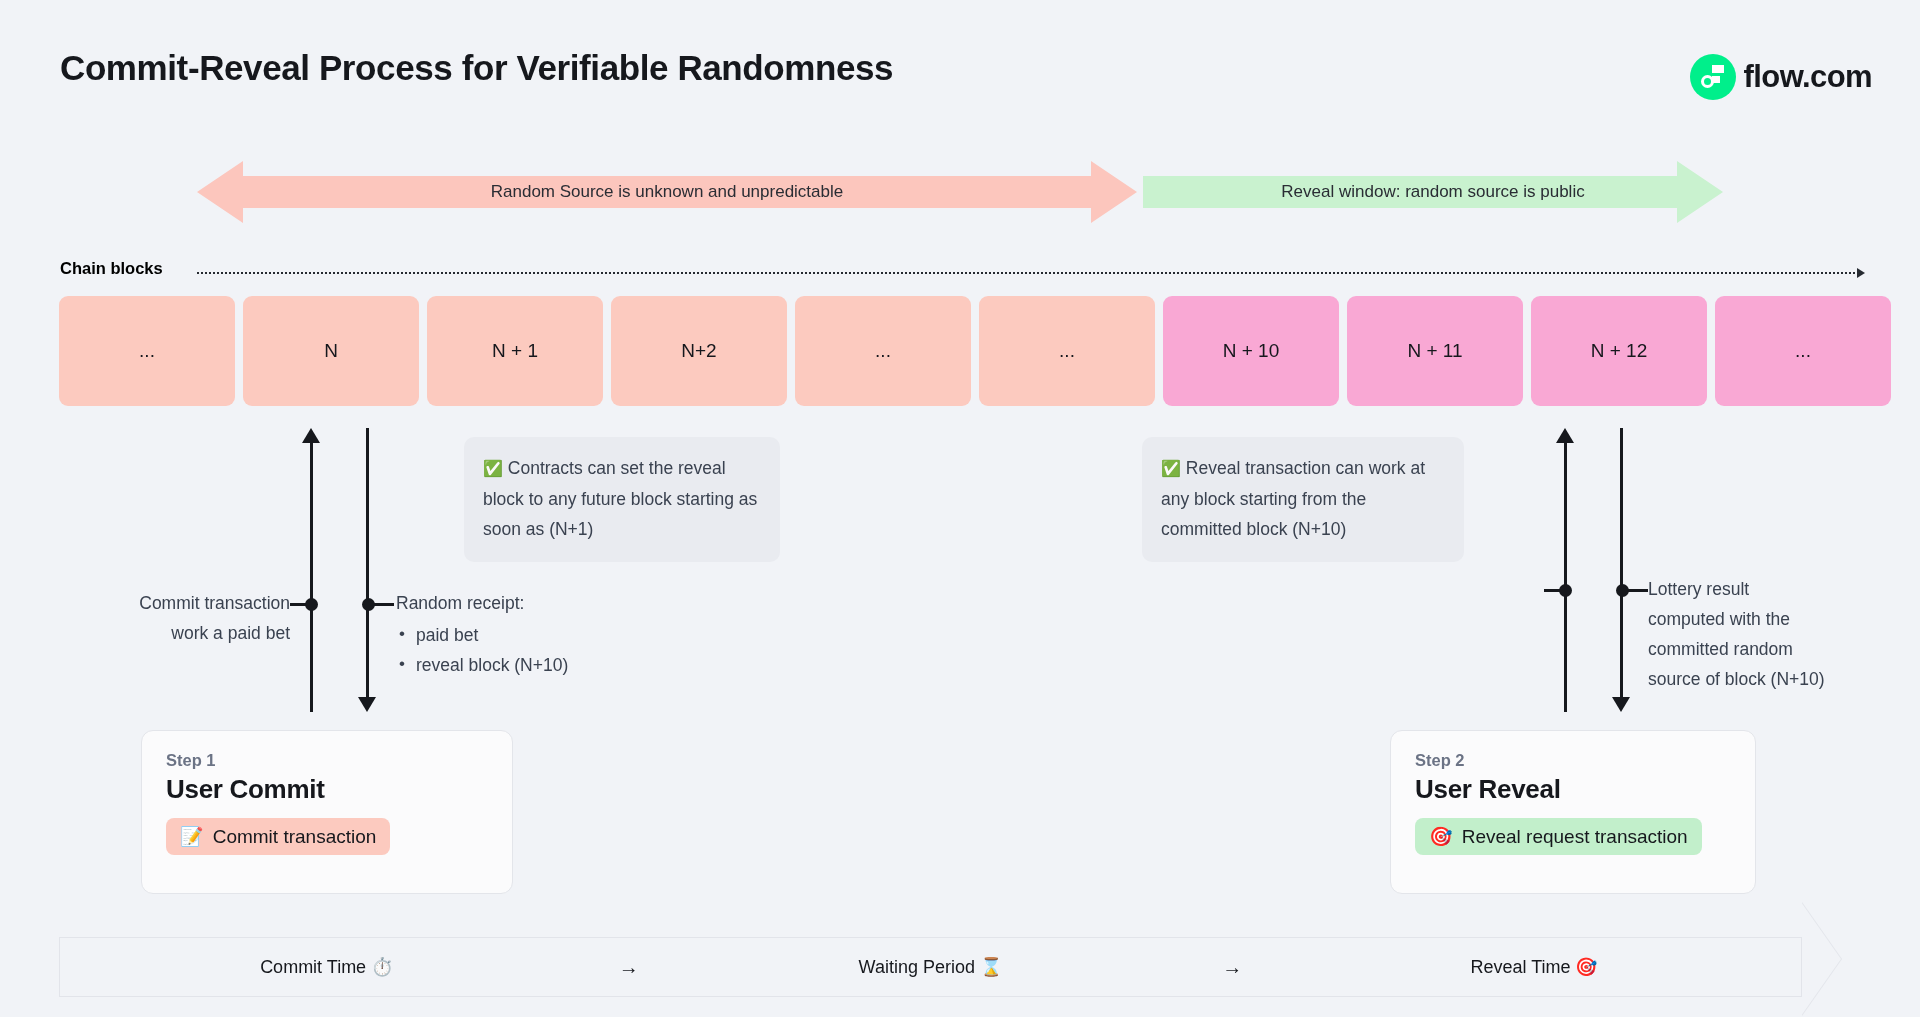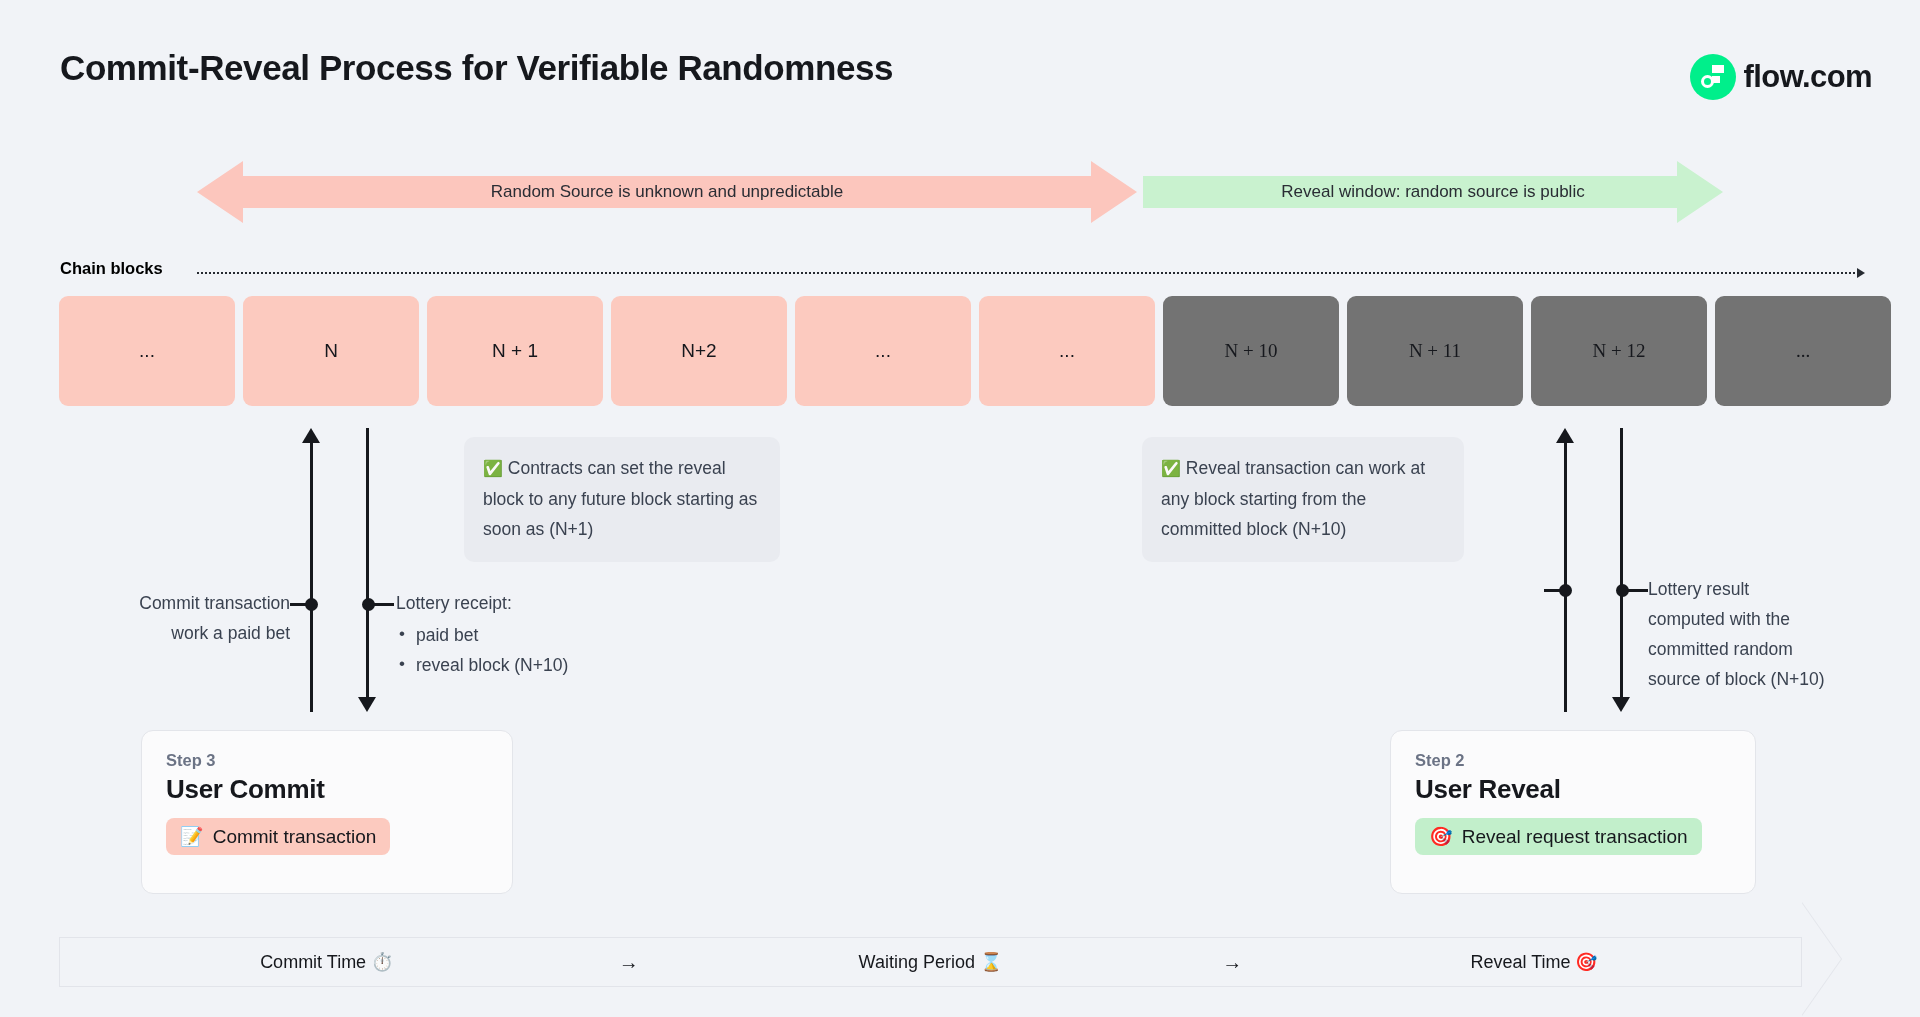--- a/index.html
+++ b/index.html
@@ -80,21 +80,21 @@
     border-top: 5.5px solid transparent;
     border-bottom: 5.5px solid transparent;
   }
   .blocks { position: absolute; left: 59px; top: 296px; display: flex; gap: 8px; }
   .block {
     width: 176px; height: 110px; border-radius: 9px;
     display: flex; align-items: center; justify-content: center;
     font-size: 19px; color: #16181d;
   }
   .block.pink  { background: #fccabf; }
-  .block.green { background: #737373; font-family: Liberation Serif, serif; }
+  .block.green { background: #f9a8d4; }
 
   
   .callout {
     position: absolute; background: #e9ebf0; border-radius: 10px;
     padding: 16px 19px 18px 19px;
     font-size: 17.5px; line-height: 30px; color: #3a4250;
   }
   .callout .chk { font-size: 16px; }
   #callout-1 { left: 464px; top: 437px; width: 316px; }
   #callout-2 { left: 1142px; top: 437px; width: 322px; }
@@ -133,21 +133,21 @@
   .step-chip {
     display: inline-flex; align-items: center; gap: 9px;
     margin-top: 13px; padding: 7px 14px; border-radius: 8px;
     font-size: 19px; color: #16181d;
   }
   .chip-pink  { background: #fccabf; }
   .chip-green { background: #c2efcb; }
 
   
   .timeline {
-    position: absolute; left: 59px; top: 937px; width: 1743px; height: 50px;
+    position: absolute; left: 59px; top: 937px; width: 1743px; height: 60px;
     background: #f1f3f7; border: 1px solid #e2e4ea;
     display: flex; align-items: center;
   }
   .timeline-arrow {
     position: absolute; left: 1801px; top: 902px;
     width: 0; height: 0;
     border-top: 57px solid transparent; border-bottom: 57px solid transparent;
     border-left: 40px solid #f1f3f7;
     filter: drop-shadow(1px 0 0 #e2e4ea);
   }
@@ -212,21 +212,21 @@
   <div class="ann" style="left:60px; top:588px; width:230px; text-align:right;">
     <div>Commit transaction</div>
     <div>work a paid bet</div>
   </div>
 
   <div class="vline" style="left:366px; top:428px; height:270px;"></div>
   <div class="vcap-down" style="left:358px; top:697px;"></div>
   <div class="stub" style="left:370px; top:603px; width:24px;"></div>
   <div class="dot" style="left:362px; top:598px;"></div>
   <div class="ann" style="left:396px; top:588px; width:300px;">
-    <div>Lottery receipt:</div>
+    <div>Random receipt:</div>
     <ul>
       <li>paid bet</li>
       <li>reveal block (N+10)</li>
     </ul>
   </div>
 
   <div class="vcap-up" style="left:1556px; top:428px;"></div>
   <div class="vline" style="left:1564px; top:442px; height:270px;"></div>
   <div class="stub" style="left:1544px; top:589px; width:24px;"></div>
   <div class="dot" style="left:1559px; top:584px;"></div>
@@ -236,21 +236,21 @@
   <div class="stub" style="left:1624px; top:589px; width:24px;"></div>
   <div class="dot" style="left:1616px; top:584px;"></div>
   <div class="ann" style="left:1648px; top:574px; width:250px;">
     <div>Lottery result</div>
     <div>computed with the</div>
     <div>committed random</div>
     <div>source of block (N+10)</div>
   </div>
 
   <div class="step-card" style="left:141px; top:730px;">
-    <div class="step-kicker">Step 3</div>
+    <div class="step-kicker">Step 1</div>
     <div class="step-title">User Commit</div>
     <div class="step-chip chip-pink">
       <span>📝</span>
       <span>Commit transaction</span>
     </div>
   </div>
 
   <div class="step-card" style="left:1390px; top:730px; width:366px;">
     <div class="step-kicker">Step 2</div>
     <div class="step-title">User Reveal</div>

